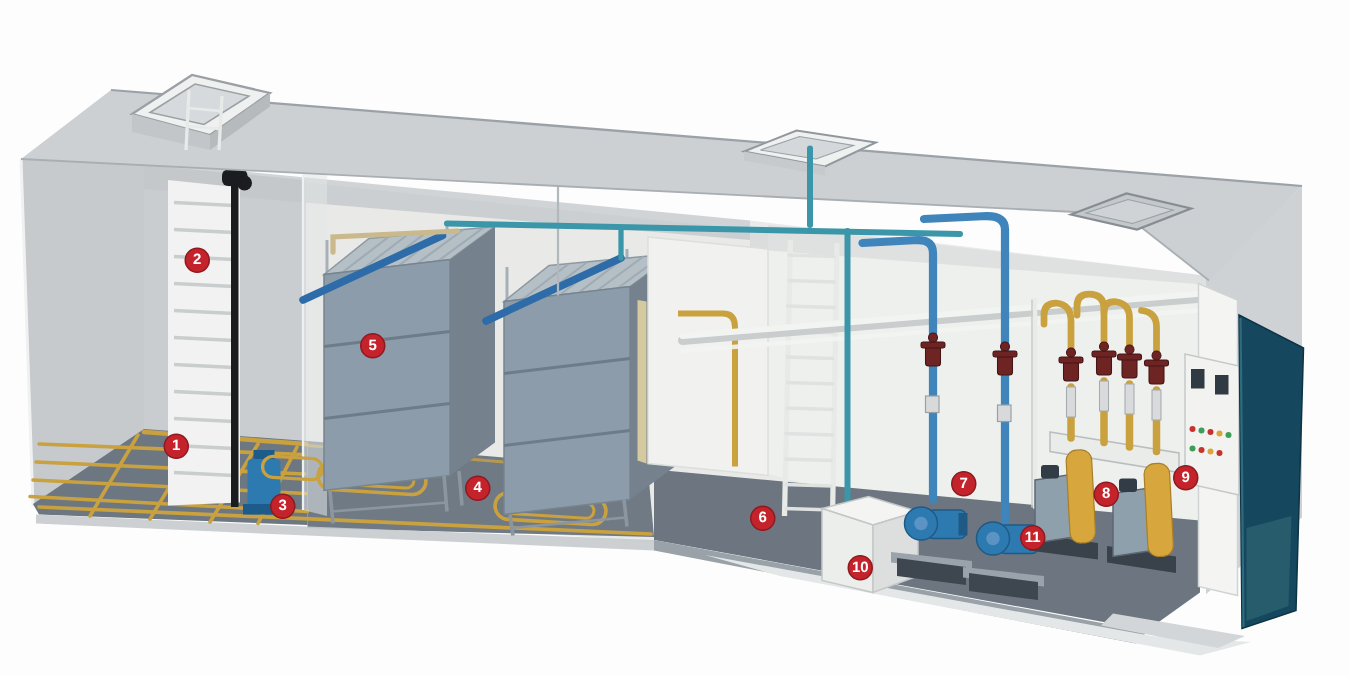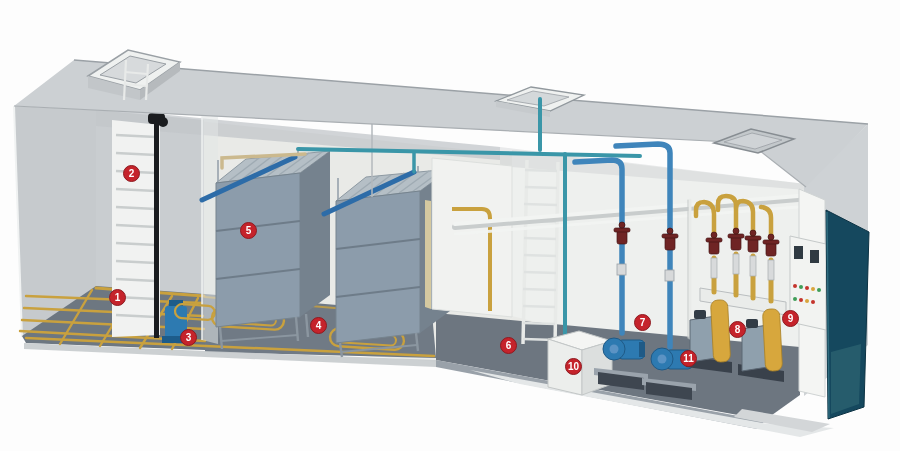--- a/index.html
+++ b/index.html
@@ -333,15 +333,15 @@
 
   <div class="callout" style="left:109px;top:289px">1</div>
   <div class="callout" style="left:123px;top:165px">2</div>
   <div class="callout" style="left:180px;top:329px">3</div>
   <div class="callout" style="left:310px;top:317px">4</div>
   <div class="callout" style="left:240px;top:222px">5</div>
   <div class="callout" style="left:500px;top:337px">6</div>
   <div class="callout" style="left:634px;top:314px">7</div>
   <div class="callout" style="left:729px;top:321px">8</div>
   <div class="callout" style="left:782px;top:310px">9</div>
-  <div class="callout" style="left:565px;top:358px">10</div>
+  <div class="callout" style="left:565px;top:370px">10</div>
   <div class="callout" style="left:680px;top:350px">11</div>
 </div>
 
 </body></html>

